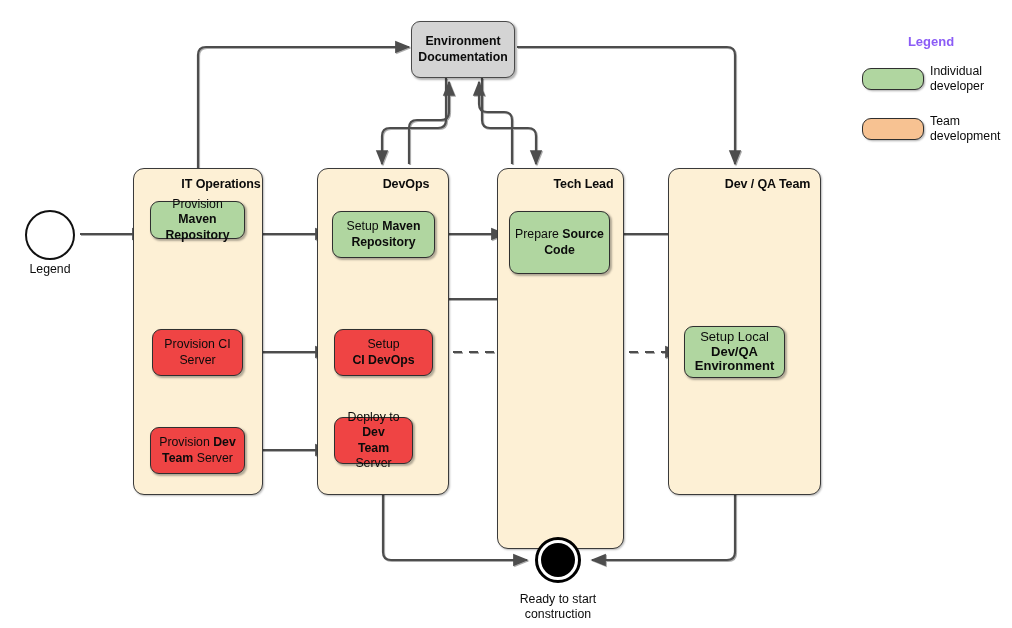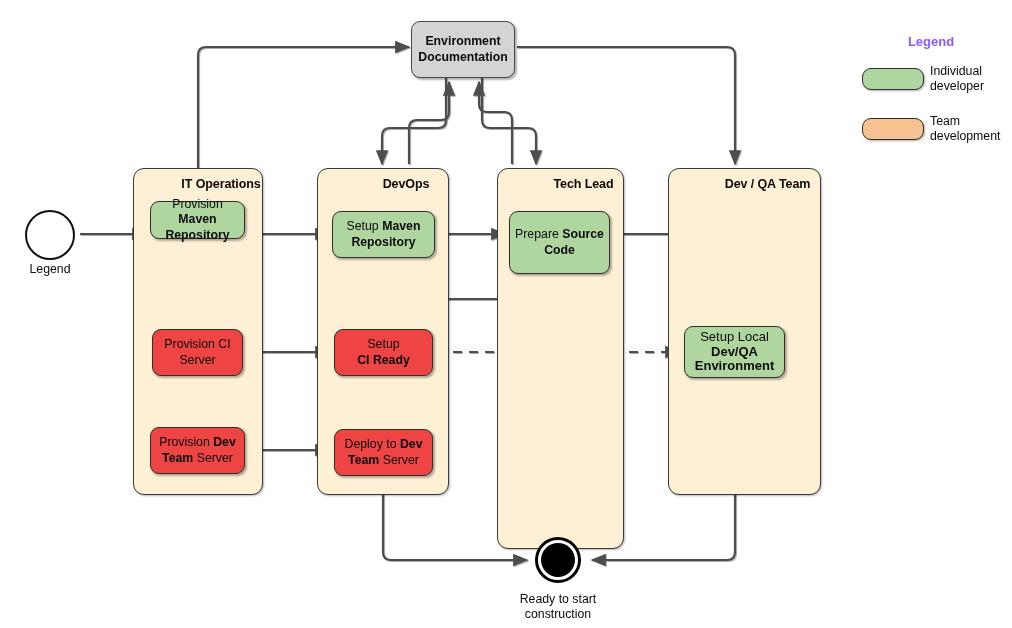--- a/index.html
+++ b/index.html
@@ -236,24 +236,24 @@
 
   <div class="task orange" style="left:150px; top:427px; width:95px; height:47px;">
     <span class="inner">Provision <b>Dev<br>Team</b> Server</span>
   </div>
 
   <div class="task green" style="left:332px; top:211px; width:103px; height:47px;">
     <span class="inner">Setup <b>Maven<br>Repository</b></span>
   </div>
 
   <div class="task orange" style="left:334px; top:329px; width:99px; height:47px;">
-    <span class="inner">Setup<br><b>CI Ready</b></span>
-  </div>
-
-  <div class="task orange" style="left:334px; top:429px; width:99px; height:47px;">
+    <span class="inner">Setup<br><b>CI DevOps</b></span>
+  </div>
+
+  <div class="task orange" style="left:334px; top:417px; width:79px; height:47px;">
     <span class="inner">Deploy to <b>Dev<br>Team</b> Server</span>
   </div>
 
   <div class="task green" style="left:509px; top:211px; width:101px; height:63px;">
     <span class="inner">Prepare <b>Source<br>Code</b></span>
   </div>
 
   <div class="task green" style="left:684px; top:326px; width:101px; height:52px; font-size:13px; line-height:14.6px;">
     <span class="inner">Setup Local<br><b>Dev/QA<br>Environment</b></span>
   </div>

